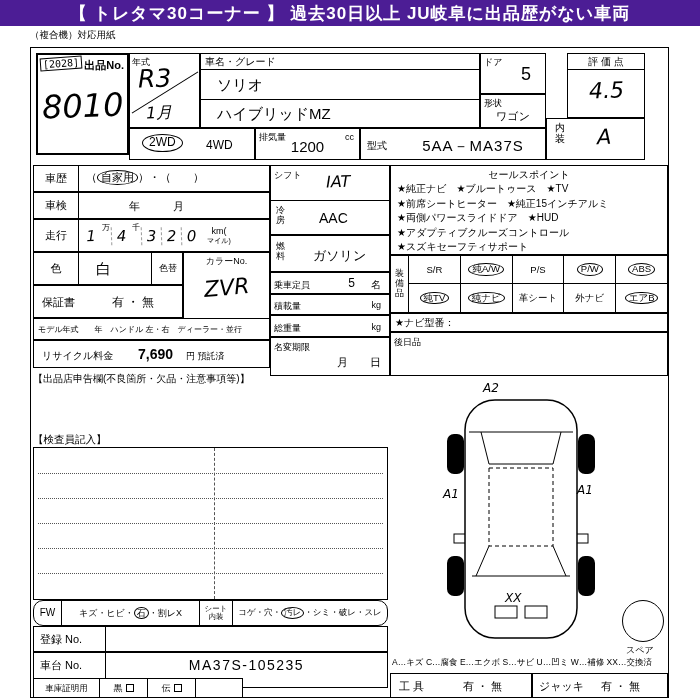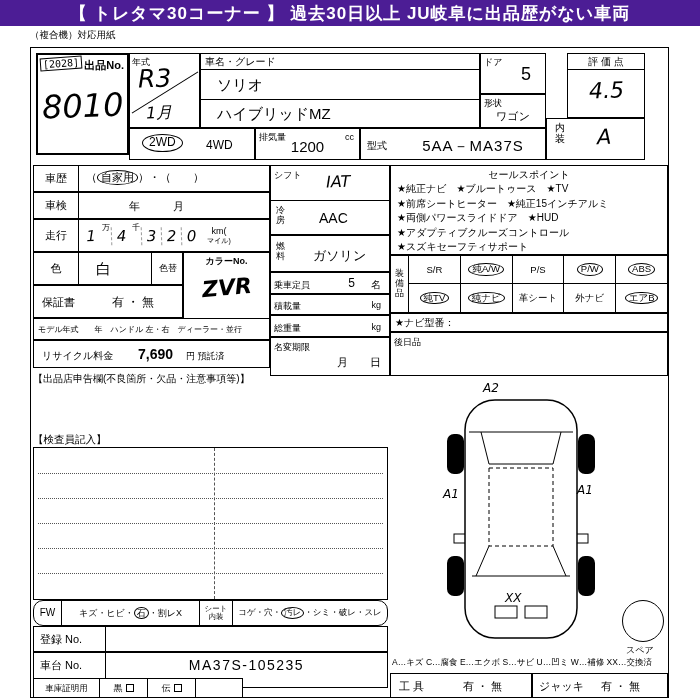--- a/index.html
+++ b/index.html
@@ -122,21 +122,21 @@
   </div>
 </div>
 
 <div class="bx" style="left:33px;top:252px;width:150px;height:33px;">
   <div class="abs" style="left:0;top:0;bottom:0;width:45px;border-right:1px solid #000;font-size:11px;text-align:center;line-height:31px;">色</div>
   <div class="abs" style="left:62px;top:7px;font-size:15px;">白</div>
   <div class="abs" style="left:117px;top:0;bottom:0;width:33px;border-left:1px solid #000;display:flex;align-items:center;justify-content:center;">
     <span style="font-size:9px;">色替</span>
     </div>
 </div>
-<div class="bx" style="left:183px;top:252px;width:87px;height:74px;font-weight:bold;">
+<div class="bx" style="left:183px;top:252px;width:87px;height:74px;">
   <div style="font-size:9px;text-align:center;padding-top:2px;">カラーNo.</div>
   <div class="abs" style="left:0;right:0;top:22px;text-align:center;">
     <span class="hw" style="font-size:22px;transform:rotate(-5deg);">ZVR</span></div>
 </div>
 
 <div class="bx" style="left:33px;top:285px;width:150px;height:33px;">
   <div class="abs" style="left:8px;top:9px;font-size:11px;">保証書</div>
   <div class="abs" style="left:78px;top:8px;font-size:12px;letter-spacing:3px;">有・無</div>
 </div>
 

